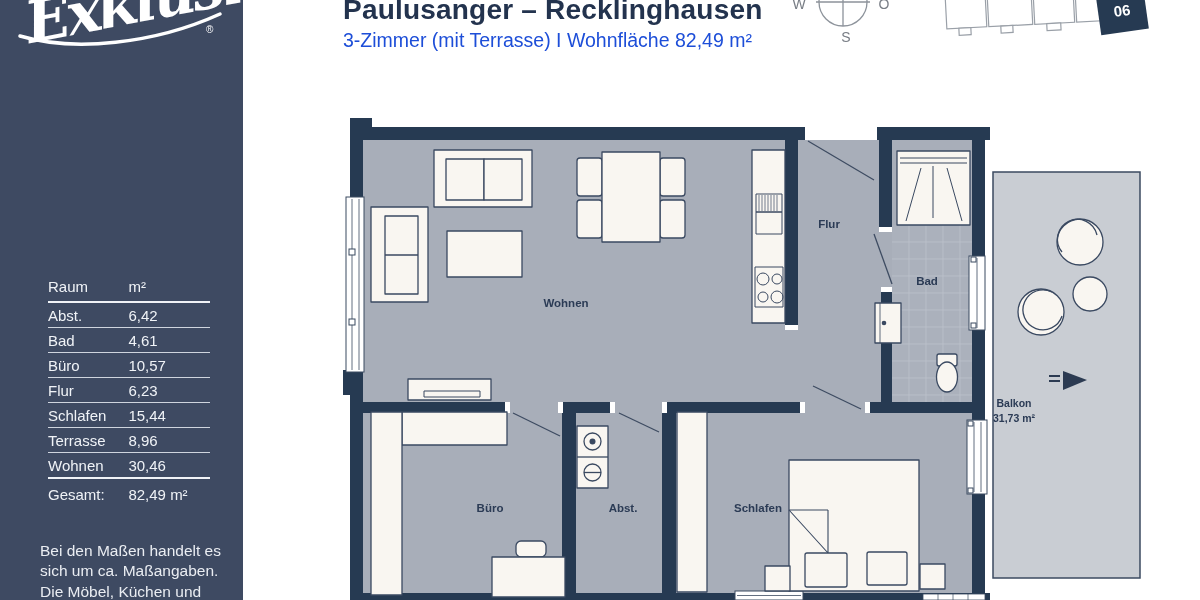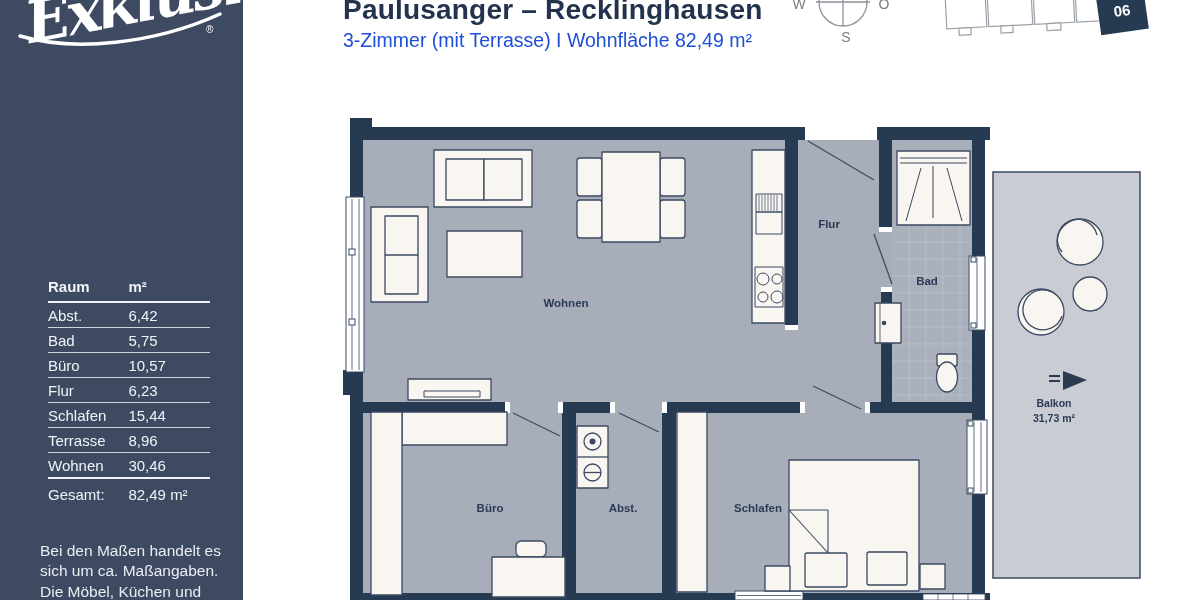--- a/index.html
+++ b/index.html
@@ -9,21 +9,21 @@
   
   .sidebar{position:absolute;left:0;top:0;width:243px;height:600px;background:#3e4a62;overflow:hidden;}
   .logo-text{position:absolute;left:24px;top:-34px;font-family:"DejaVu Serif",serif;
              font-style:italic;font-weight:bold;font-size:58px;color:#fff;
              transform:rotate(-11deg);letter-spacing:-3px;white-space:nowrap;}
   .logo-swoosh{position:absolute;left:14px;top:0;width:215px;height:60px;}
   .logo-reg{position:absolute;left:206px;top:24px;color:#fff;font-size:10px;}
 
   .room-table{position:absolute;left:48px;top:278px;width:162px;border-collapse:collapse;
               color:#f0f3f7;font-size:15px;}
-  .room-table th{font-weight:bold;padding:0 0 6px;border-bottom:2.5px solid #f0f3f7;text-align:left;margin-left:36px;}
+  .room-table th{font-weight:normal;padding:0 0 6px;border-bottom:2.5px solid #f0f3f7;text-align:left;margin-left:36px;}
   .room-table th.num,.room-table td.num{text-align:left;}
   .room-table td{padding:4px 0 3px;border-bottom:1px solid #cfd5de;}
   .room-table tbody tr:last-child td{border-bottom:2.5px solid #f0f3f7;}
   .room-table tfoot td{padding-top:7px;border-bottom:none;}
   .disclaimer{position:absolute;left:40px;top:541px;width:192px;color:#eaedf2;
               font-size:15.5px;line-height:1.32;margin:0;}
 
   
   .title{position:absolute;left:343px;top:-6px;font-size:28px;font-weight:bold;
          color:#23334e;margin:0;letter-spacing:0.2px;}
@@ -57,21 +57,21 @@
           <th class="num">m²</th>
         </tr>
       </thead>
       <tbody>
         <tr>
           <td>Abst.</td>
           <td class="num">6,42</td>
           </tr>
         <tr>
           <td>Bad</td>
-          <td class="num">5,75</td>
+          <td class="num">4,61</td>
           </tr>
         <tr>
           <td>Büro</td>
           <td class="num">10,57</td>
           </tr>
         <tr>
           <td>Flur</td>
           <td class="num">6,23</td>
           </tr>
         <tr>
@@ -301,18 +301,18 @@
       <path d="M1049,376 H1060 M1049,381 H1060" stroke="#2c3b52" stroke-width="2" fill="none"></path>
     </g>
   </svg>
 
   <div class="plan-label" style="left:566px;top:303px">Wohnen</div>
   <div class="plan-label" style="left:829px;top:224px">Flur</div>
   <div class="plan-label" style="left:927px;top:281px">Bad</div>
   <div class="plan-label" style="left:490px;top:508px">Büro</div>
   <div class="plan-label" style="left:623px;top:508px">Abst.</div>
   <div class="plan-label" style="left:758px;top:508px">Schlafen</div>
-  <div class="plan-label balkon-label" style="left:1054px;top:411px">
+  <div class="plan-label balkon-label" style="left:1014px;top:411px">
     <span>Balkon</span><br>
     <span>31,73 m²</span>
   </div>
 
 </div>
 
 </body></html>

